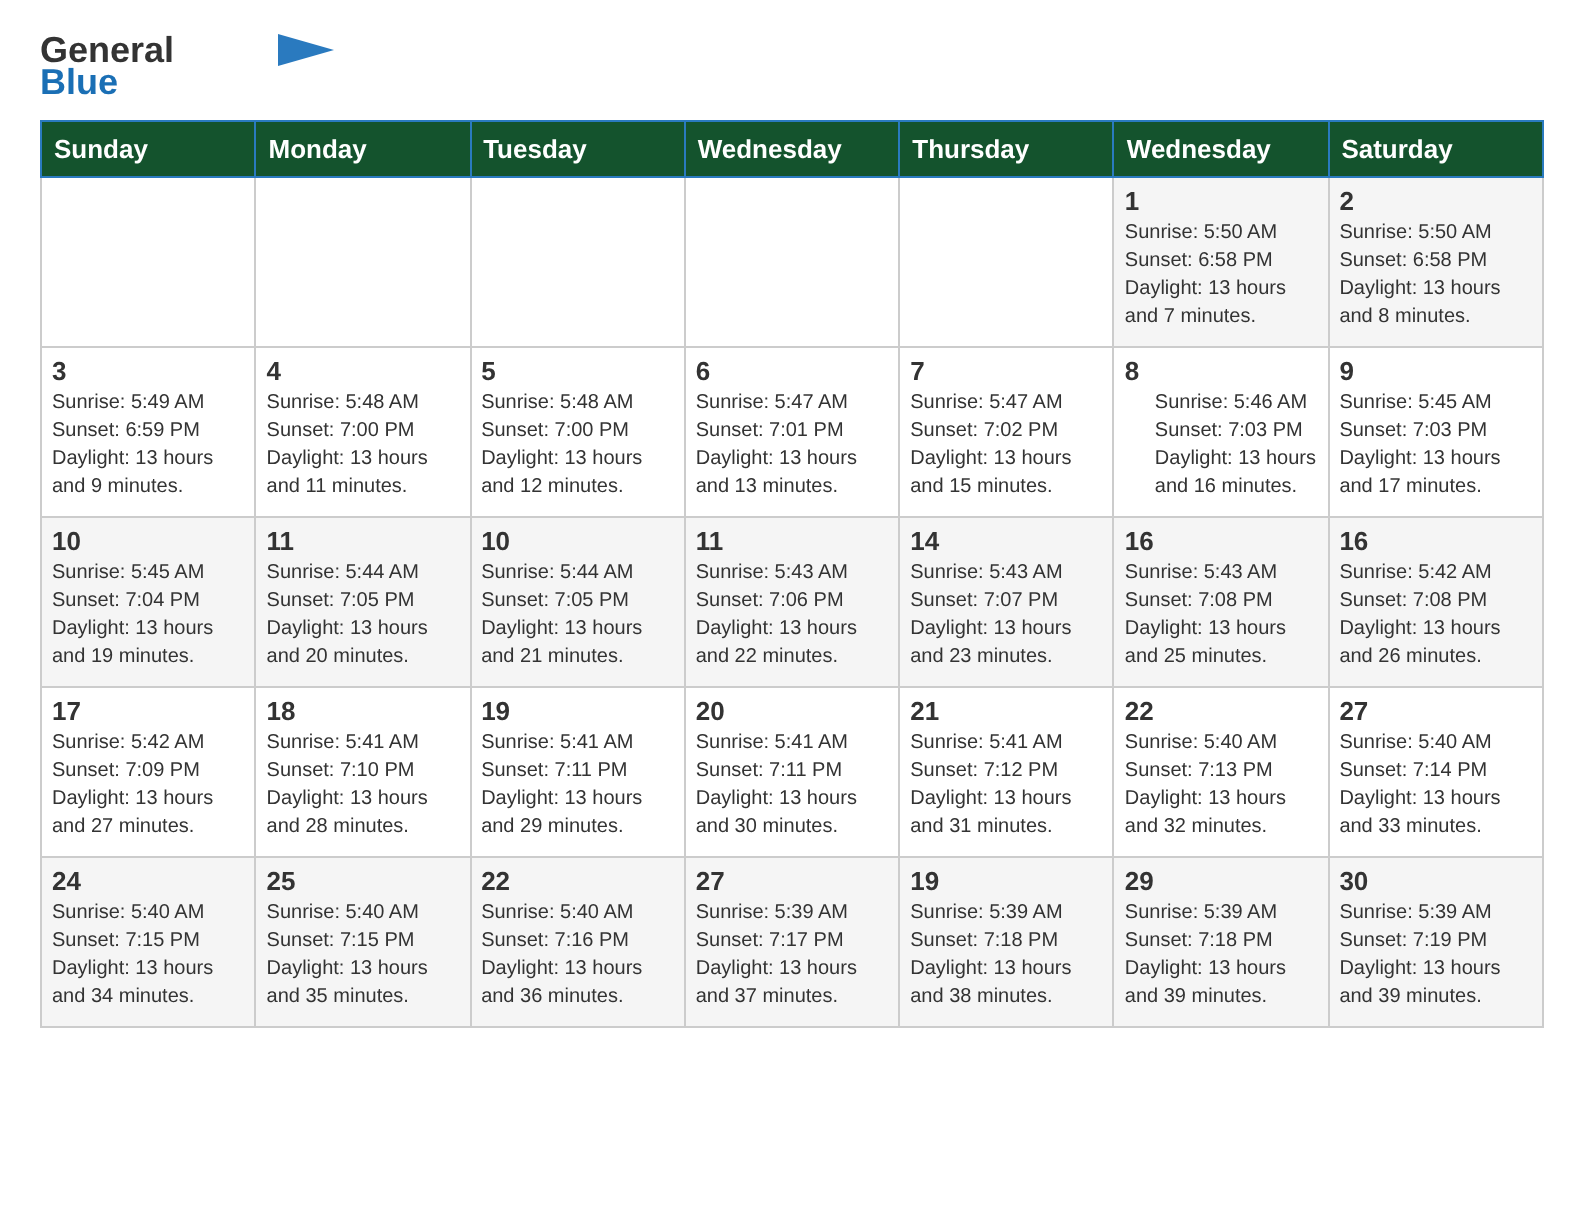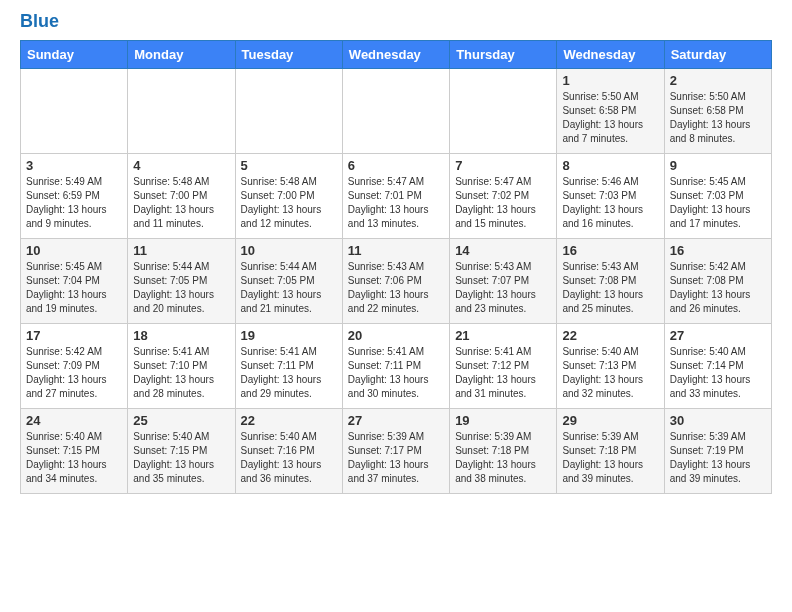--- a/index.html
+++ b/index.html
@@ -47,21 +47,21 @@
       font-size: 16px;
       color: #333;
       font-weight: normal;
     }
     table {
       width: 100%;
       border-collapse: collapse;
       table-layout: fixed;
     }
     thead th {
-      background-color: #3b82f6;
+      background-color: #14532d;
       color: #fff;
       text-align: left;
       padding: 6px 6px;
       font-size: 13px;
       font-weight: bold;
       border: 1px solid #2a7abf;
       margin-left: 29px;
     }
     tbody td {
       vertical-align: top;
@@ -92,20 +92,26 @@
     }
     .empty-cell {
       background: #fff !important;
     }
   </style>
 </head>
 <body>
 
 <div class="header-area">
   <div class="logo">
+    <div style="display:flex;align-items:center;">
+      <span class="logo-text">General</span>
+      <svg class="logo-arrow" viewBox="0 0 28 16" xmlns="http://www.w3.org/2000/svg">
+        <polygon points="0,0 28,8 0,16" fill="#2a7abf"></polygon>
+      </svg>
+    </div>
     <span class="logo-text" style="margin-top:-4px;"><span class="blue">Blue</span></span>
   </div>
   <div class="title-area">
     <div class="month-title"></div>
     <div class="location-title"></div>
   </div>
 </div>
 
 <table>
   <thead>
@@ -165,21 +171,21 @@
 Daylight: 13 hours and 13 minutes.</div>
         </td>
         <td>
           <span class="day-num">7</span>
           <div class="cell-info" style="white-space: pre-line;">Sunrise: 5:47 AM
 Sunset: 7:02 PM
 Daylight: 13 hours and 15 minutes.</div>
         </td>
         <td>
           <span class="day-num">8</span>
-          <div class="cell-info" style="white-space: pre-line;">Sunrise: 5:46 AM
+          <div class="cell-info" style="white-space: pre-line; margin-left: 15px;">Sunrise: 5:46 AM
 Sunset: 7:03 PM
 Daylight: 13 hours and 16 minutes.</div>
         </td>
         <td>
           <span class="day-num">9</span>
           <div class="cell-info" style="white-space: pre-line;">Sunrise: 5:45 AM
 Sunset: 7:03 PM
 Daylight: 13 hours and 17 minutes.</div>
         </td>
       </tr>

